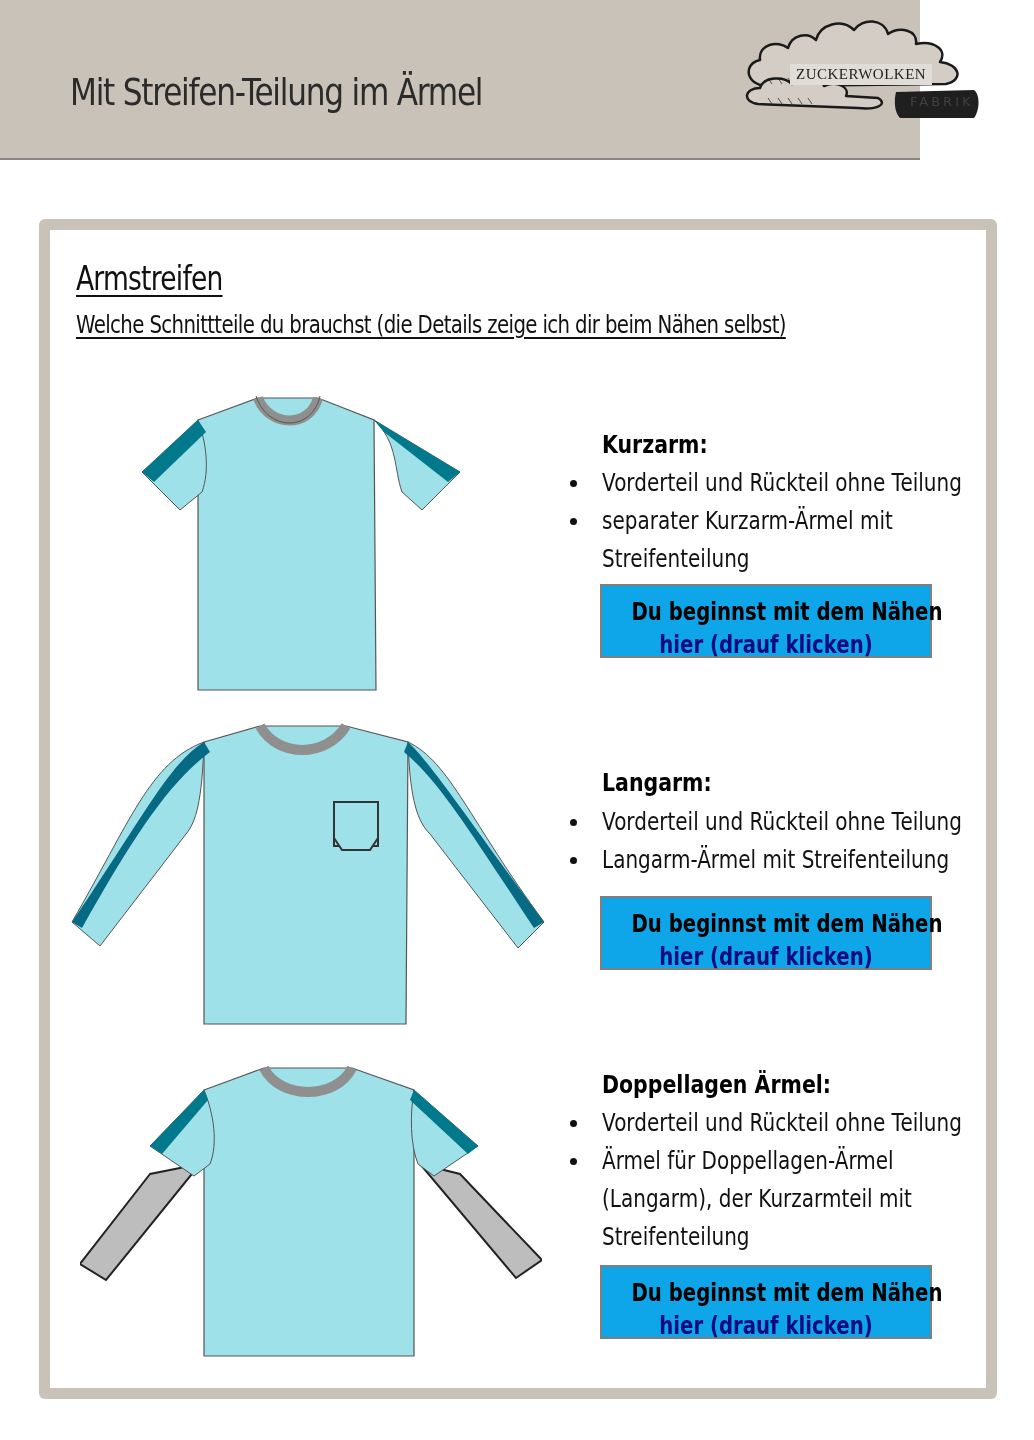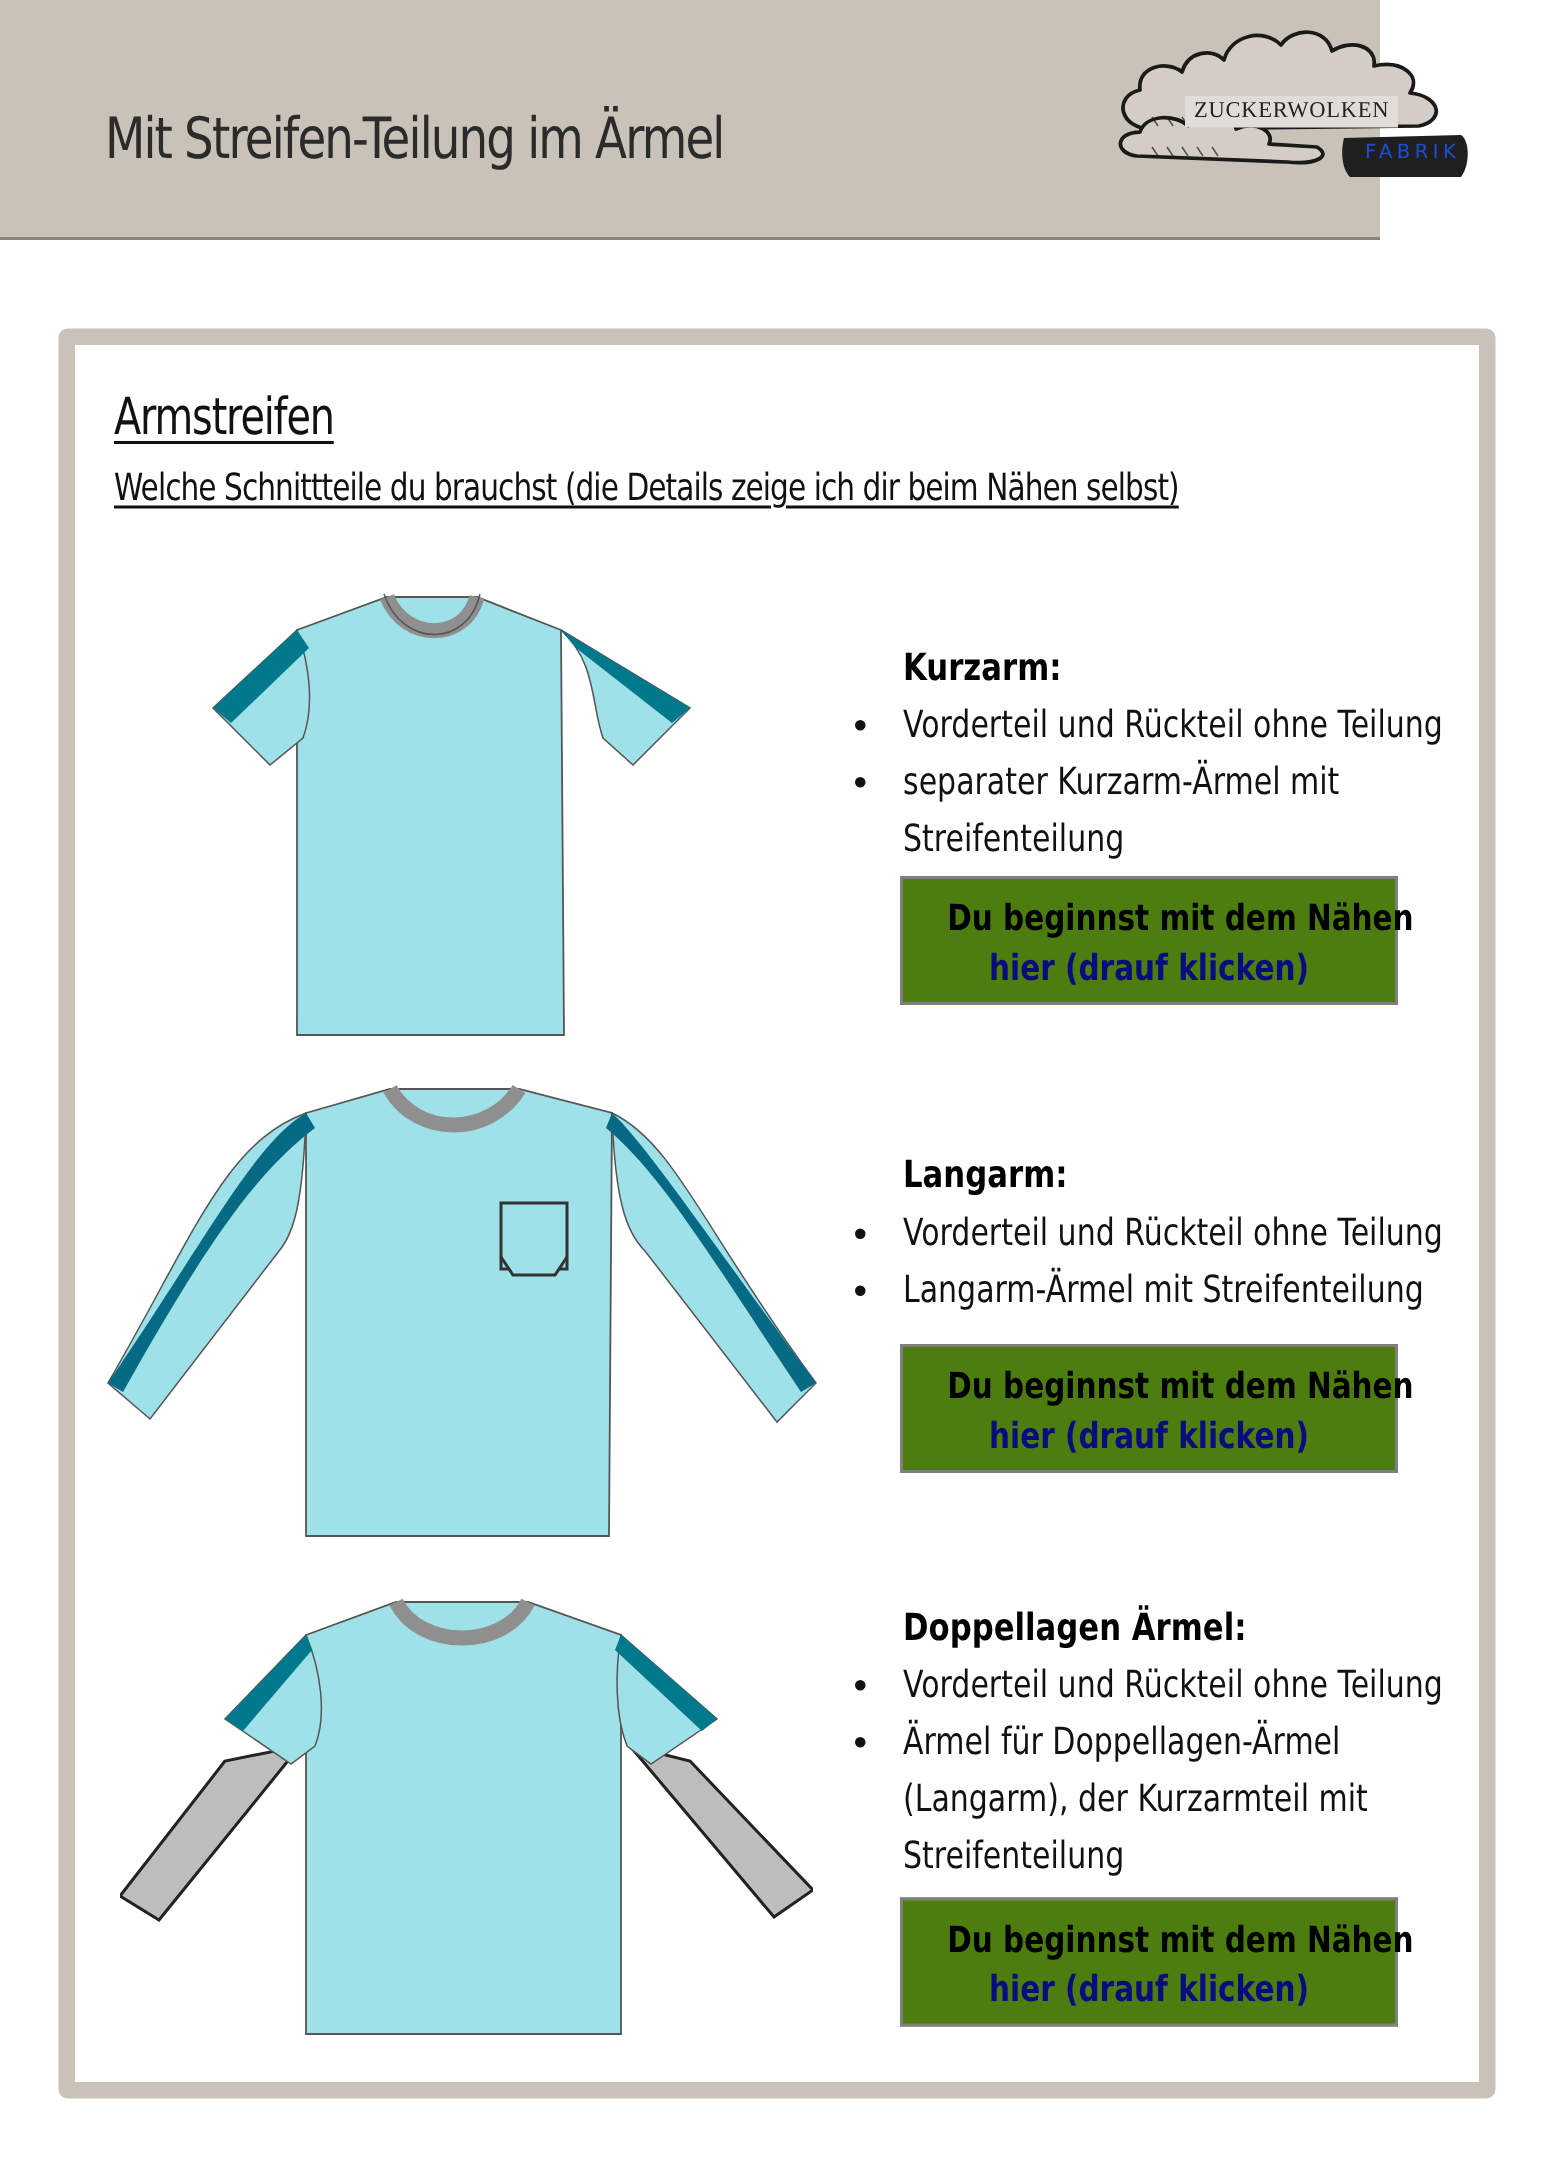--- a/index.html
+++ b/index.html
@@ -16,21 +16,21 @@
       font-family: "DejaVu Sans", sans-serif; font-weight: normal; letter-spacing: -1.5px;
       transform: scaleX(0.82); transform-origin: left top;
     }
     .logo { position: absolute; left: 738px; top: 14px; width: 244px; height: 114px; }
     .logo-top {
       position: absolute; left: 52px; top: 50px; background: #e0ddd8; padding: 2px 6px;
       font-size: 15px; letter-spacing: 0.5px; color: #222;
       font-family: Liberation Serif, serif;
     }
     .logo-bottom {
-      position: absolute; left: 172px; top: 80px; color: #1d4ed8; font-size: 13px; letter-spacing: 3px;
+      position: absolute; left: 172px; top: 80px; color: #404040; font-size: 13px; letter-spacing: 3px;
       font-family: "DejaVu Sans", sans-serif;
     }
 
     .card-frame {
       position: absolute; left: 39px; top: 219px; width: 958px; height: 1180px;
       background: #c9c2b8; border-radius: 6px;
     }
     .card {
       position: absolute; left: 50px; top: 230px; width: 936px; height: 1158px; background: #ffffff;
     }
@@ -56,21 +56,21 @@
     .bullet-item {
       position: relative; padding-left: 32px; font-size: 25px; line-height: 38px; color: #111;
       font-family: "DejaVu Sans", sans-serif; white-space: nowrap;
     }
     .bullet-item .bullet-dot {
       position: absolute; left: 0; top: 16px; width: 7px; height: 7px; background: #111; border-radius: 50%;
     }
     .bullet-item .txt { display: inline-block; transform: scaleX(0.8); transform-origin: left top; }
 
     .cta {
-      position: absolute; width: 332px; height: 86px; background: #4d7c0f; border: 2px solid #7f7f7f;
+      position: absolute; width: 332px; height: 74px; background: #0ea5e9; border: 2px solid #7f7f7f;
       box-sizing: border-box; text-align: center; cursor: pointer;
     }
     .cta-line1 {
       display: block; margin-top: 12px; font-size: 24px; font-weight: bold; color: #000;
       font-family: "DejaVu Sans", sans-serif; white-space: nowrap;
       transform: scaleX(0.82);
     }
     .cta-line2 {
       display: block; margin-top: 5px; font-size: 24px; font-weight: bold; color: #0b0b80;
       font-family: "DejaVu Sans", sans-serif; white-space: nowrap;

